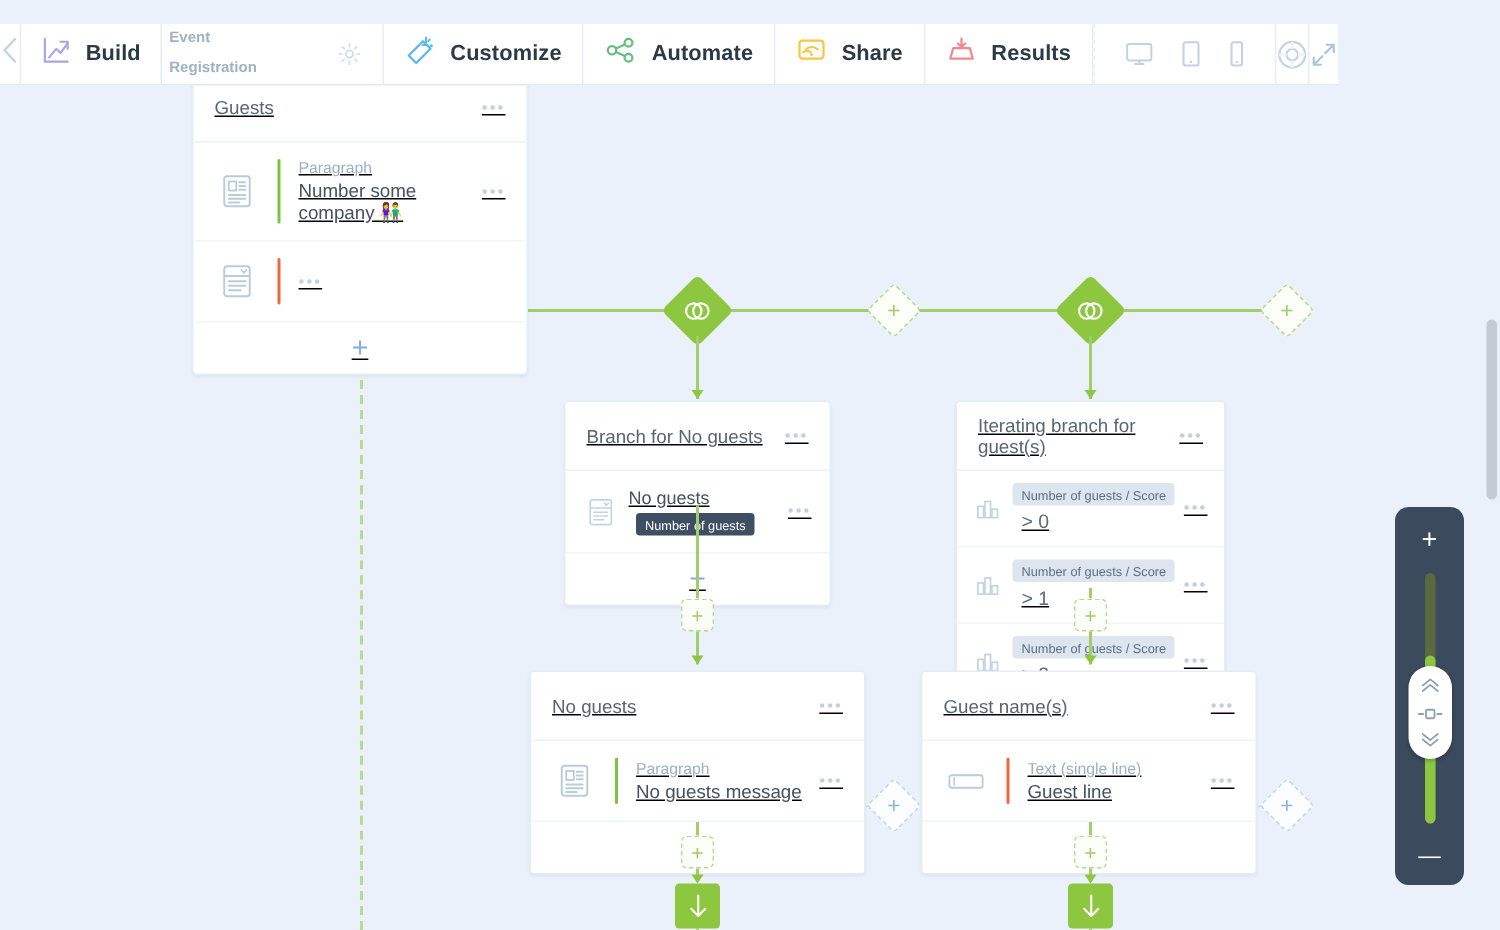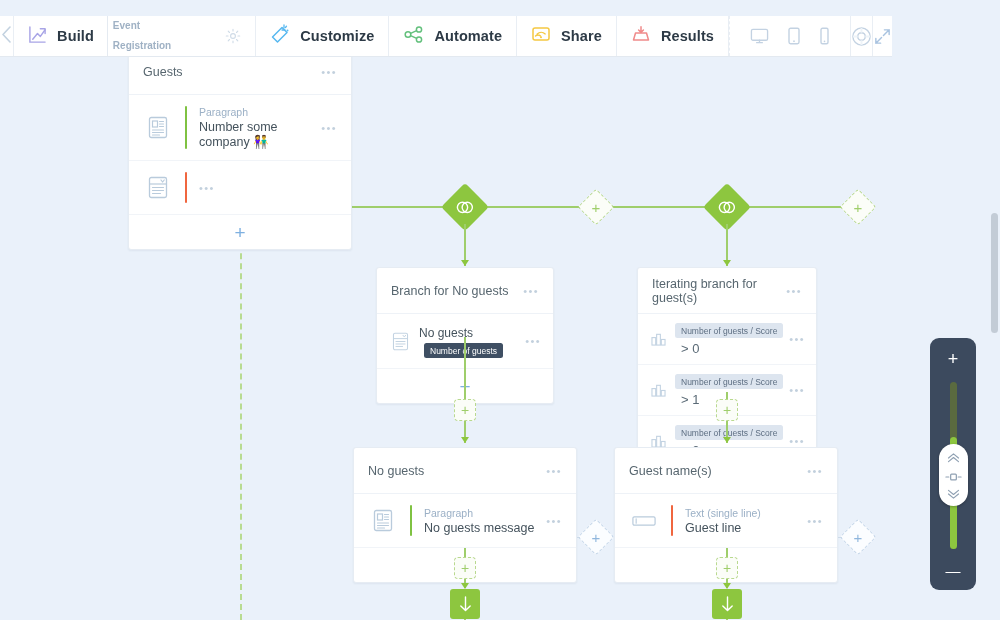--- a/index.html
+++ b/index.html
@@ -63,20 +63,21 @@
     opacity: .72;
   }
 
   
   .card {
     position: absolute;
     background: #ffffff;
     border: 1px solid #e6ecf3;
     border-radius: 3px;
     box-shadow: 0 1px 2px rgba(45,70,100,0.07);
+    text-decoration: underline;
   }
   .card-head {
     height: 46px; display: flex; align-items: center;
     padding: 0 14px;
     border-bottom: 1px solid #eef2f7;
     justify-content: space-between;
   }
   .card-title { font-size: 12.5px; color: #57666f; }
   .dots { color: #c2d0dd; font-size: 11px; letter-spacing: 1.4px; cursor: pointer; user-select: none; }
   .row {

